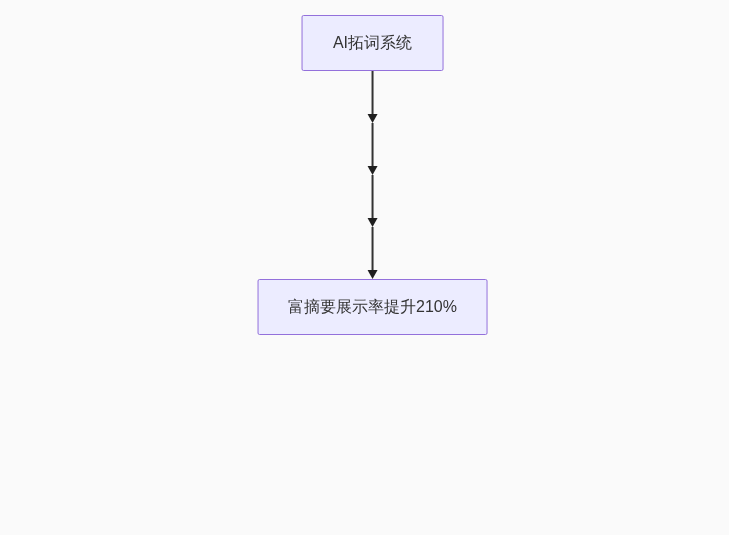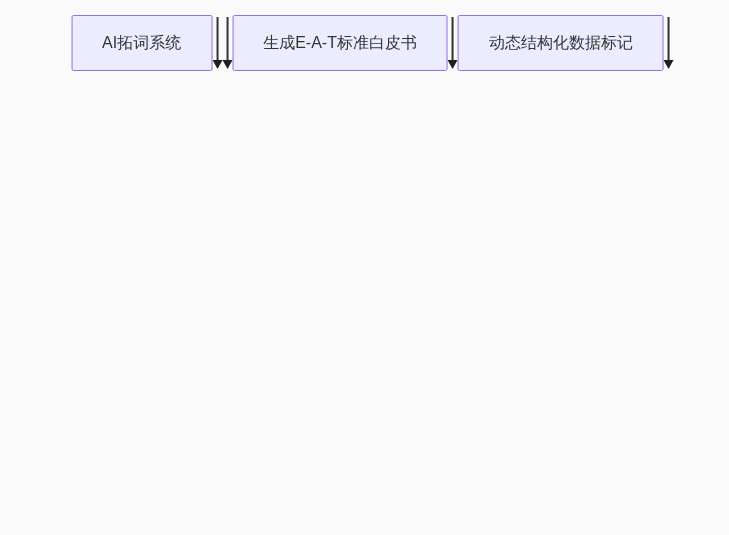--- a/index.html
+++ b/index.html
@@ -17,20 +17,21 @@
     position: relative;
     width: 729px;
     height: 535px;
   }
   .flow-column {
     position: absolute;
     top: 15px;
     left: 50%;
     transform: translateX(calc(-50% + 8px));
     display: flex;
+    flex-direction: column;
     align-items: center;
   }
   .flow-node {
     box-sizing: border-box;
     height: 56px;
     padding: 0 30px;
     display: flex;
     align-items: center;
     justify-content: center;
     background: var(--node-fill, #ECECFF);
@@ -77,33 +78,30 @@
       <div class="arrow-line"></div>
       <div class="arrow-head"></div>
     </div>
 
 
     <div class="flow-arrow">
       <div class="arrow-line"></div>
       <div class="arrow-head"></div>
     </div>
 
-    <div class="flow-node">
-      <span class="node-label">生成E-A-T标准白皮书</span>
+
+    <div class="flow-arrow">
+      <div class="arrow-line"></div>
+      <div class="arrow-head"></div>
     </div>
+
 
     <div class="flow-arrow">
       <div class="arrow-line"></div>
       <div class="arrow-head"></div>
     </div>
 
     <div class="flow-node">
-      <span class="node-label">动态结构化数据标记</span>
+      <span class="node-label">富摘要展示率提升210%</span>
     </div>
-
-    <div class="flow-arrow">
-      <div class="arrow-line"></div>
-      <div class="arrow-head"></div>
-    </div>
-
 
   </div>
 </div>
 
 </body></html>

